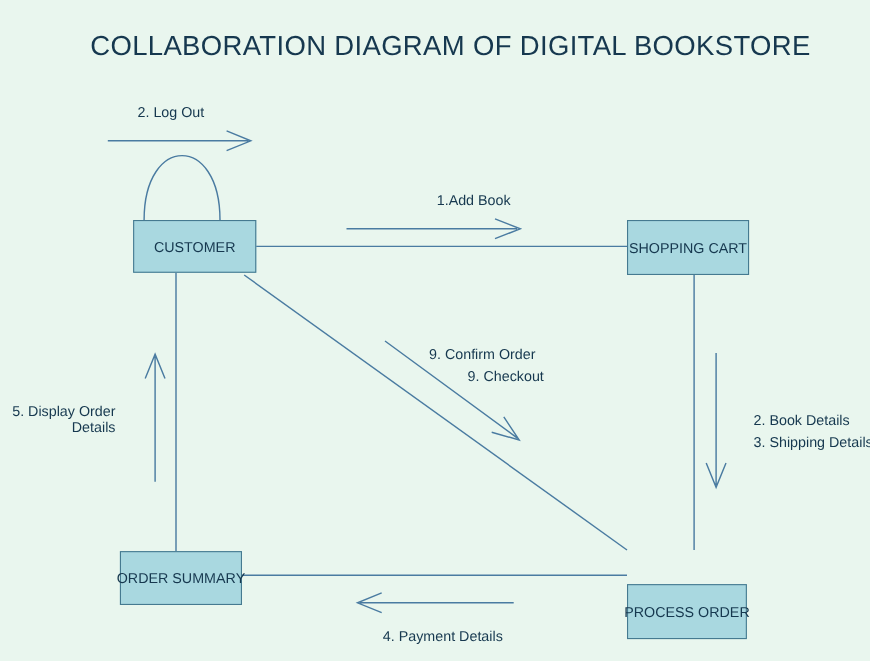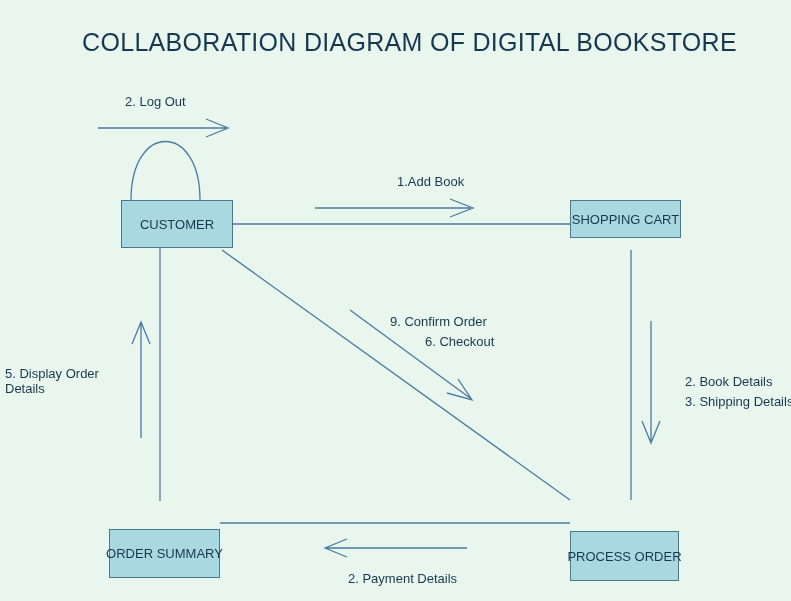--- a/index.html
+++ b/index.html
@@ -54,21 +54,21 @@
     white-space: nowrap;
   }
   .msg {
     position: absolute;
     font-size: 13px;
     color: var(--text, #16384f);
     white-space: nowrap;
   }
   .msg.wrap {
     white-space: normal;
-    text-align: left;
+    text-align: right;
     line-height: 15px;
   }
 </style>
 </head>
 <body>
 
 <div class="diagram">
 
   <h1 class="title">COLLABORATION DIAGRAM OF DIGITAL BOOKSTORE</h1>
 
@@ -84,26 +84,26 @@
 
     <path class="arrow" d="M 98 128 H 226 M 206 119 L 228 128 L 206 137"></path>
     <path class="arrow" d="M 315 208 H 470 M 450 199 L 473 208 L 450 217"></path>
     <path class="arrow" d="M 350 310 L 470 398 M 458 379 L 472 400 L 447 393"></path>
     <path class="arrow" d="M 141 438 V 324 M 132 344 L 141 322 L 150 344"></path>
     <path class="arrow" d="M 651 321 V 441 M 642 421 L 651 443 L 660 421"></path>
     <path class="arrow" d="M 467 548 H 327 M 347 539 L 325 548 L 347 557"></path>
   </svg>
 
   <div class="node" style="left:121px; top:200px; width:112px; height:48px;">CUSTOMER</div>
-  <div class="node" style="left:570px; top:200px; width:111px; height:38px;">SHOPPING CART</div>
-  <div class="node" style="left:109px; top:501px; width:111px; height:49px;margin-top:28px;">ORDER SUMMARY</div>
+  <div class="node" style="left:570px; top:200px; width:111px; height:50px;">SHOPPING CART</div>
+  <div class="node" style="left:109px; top:501px; width:111px; height:49px;">ORDER SUMMARY</div>
   <div class="node" style="left:570px; top:500px; width:109px; height:50px;margin-top:31px;">PROCESS ORDER</div>
 
   <div class="msg" style="left:125px; top:94px;">2. Log Out</div>
   <div class="msg" style="left:363px; top:174px;margin-left:34px;">1.Add Book</div>
   <div class="msg" style="left:390px; top:314px;">9. Confirm Order</div>
-  <div class="msg" style="left:425px; top:334px;">6. Checkout</div>
+  <div class="msg" style="left:425px; top:334px;">9. Checkout</div>
   <div class="msg wrap" style="left:5px; top:366px; width:100px;">5. Display Order Details</div>
   <div class="msg" style="left:685px; top:374px;text-align:center;">2. Book Details</div>
   <div class="msg" style="left:685px; top:394px;">3. Shipping Details</div>
-  <div class="msg" style="left:348px; top:571px;">2. Payment Details</div>
+  <div class="msg" style="left:348px; top:571px;">4. Payment Details</div>
 
 </div>
 
 </body></html>

